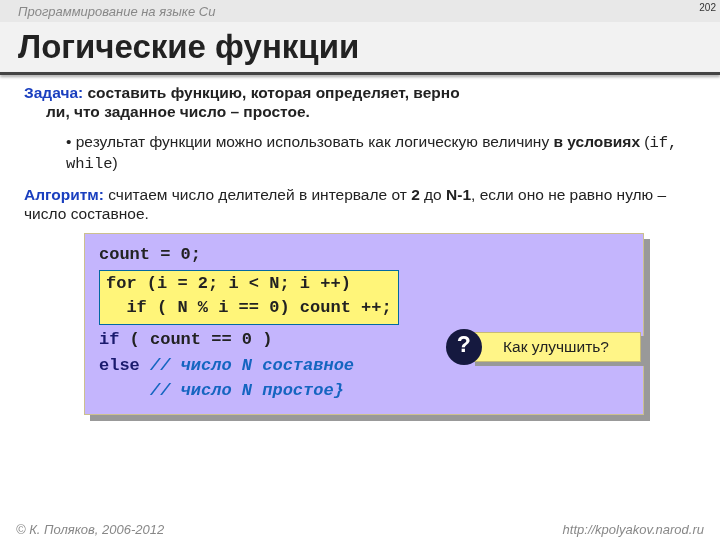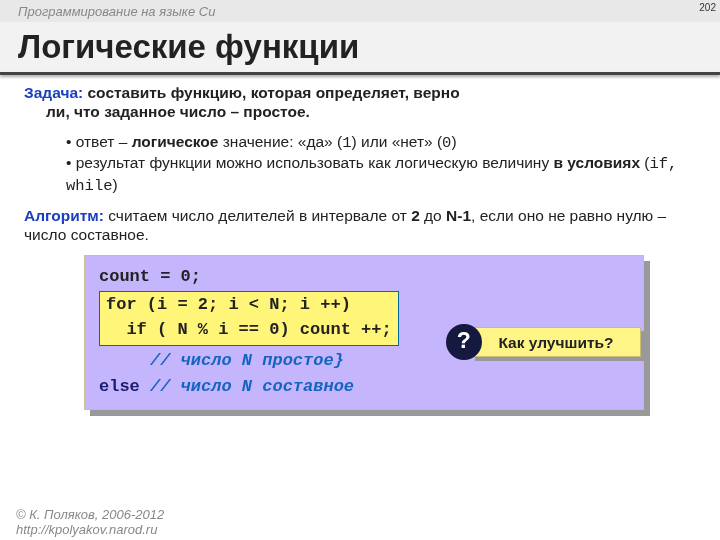--- a/index.html
+++ b/index.html
@@ -131,21 +131,20 @@
     position: absolute;
     bottom: 3px;
     left: 0;
     width: 100%;
     display: flex;
     justify-content: space-between;
     padding: 0 16px;
     font-size: 13px;
     font-style: italic;
     color: #888;
-    flex-direction: column;
   }
 </style>
 </head>
 <body>
 
 <div class="header-strip">
   <span>Программирование на языке Си</span>
 </div>
 <div class="page-num">202</div>
 
@@ -155,50 +154,48 @@
 <div class="content">
 
   <div class="para">
     <span class="hl-blue">Задача:</span>
     <span class="bold">составить функцию, которая определяет, верно</span><br>
     <span class="bold indent" style="display:inline-block">ли, что заданное число – простое.</span>
   </div>
 
   <div class="para">
     <ul>
-      <li>
-        <span>ответ – </span><span class="bold">логическое</span><span> значение: «да» (</span><span class="mono">1</span><span>) или «нет» (</span><span class="mono">0</span><span>)</span>
-      </li>
       <li>
         <span>результат функции можно использовать как логическую величину </span><span class="bold">в условиях</span><span> (</span><span class="mono">if, while</span><span>)</span>
       </li>
     </ul>
   </div>
 
   <div class="para">
     <span class="hl-blue">Алгоритм:</span>
     <span>считаем число делителей в интервале от </span><span class="bold">2</span><span> до </span><span class="bold">N-1</span><span>, если оно не равно нулю – число составное.</span>
   </div>
 
   <div class="code-wrap">
     <div class="code-shadow"></div>
     <div class="code-box">
       <div>count = 0;</div>
       <div class="hl-zone">
         <div>for (i = 2; i &lt; N; i ++)</div>
         <div style="white-space:pre">  if ( N % i == 0) count ++;</div>
       </div>
+      <div><span class="kw">if</span><span> ( count == 0 )</span></div>
+      <div><span class="kw">else</span><span> </span><span class="comment">// число N составное</span></div>
       <div>&nbsp;&nbsp;&nbsp;&nbsp;&nbsp;<span class="comment">// число N простое}</span></div>
-      <div><span class="kw">else</span><span> </span><span class="comment">// число N составное</span></div>
 
       <div class="callout">
         <div class="callout-shadow"></div>
         <div class="callout-box">
           <div class="qbadge">?</div>
-          <span style="font-family:Arial;font-weight:bold">Как улучшить?</span>
+          <span style="font-family:Arial;font-weight:normal">Как улучшить?</span>
         </div>
       </div>
     </div>
   </div>
 
 </div>
 
 <div class="footer">
   <span>© К. Поляков, 2006-2012</span>
   <span>http://kpolyakov.narod.ru</span>

